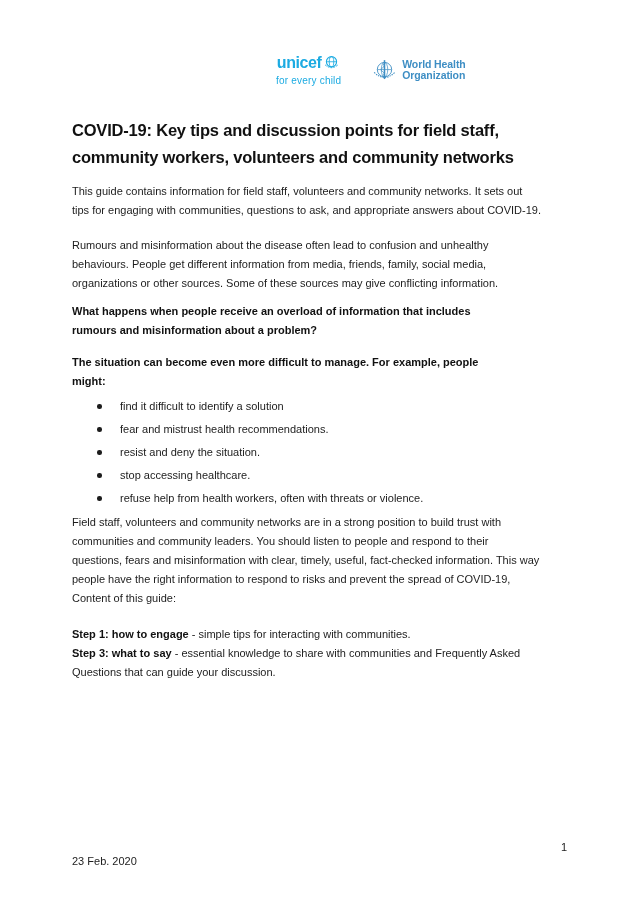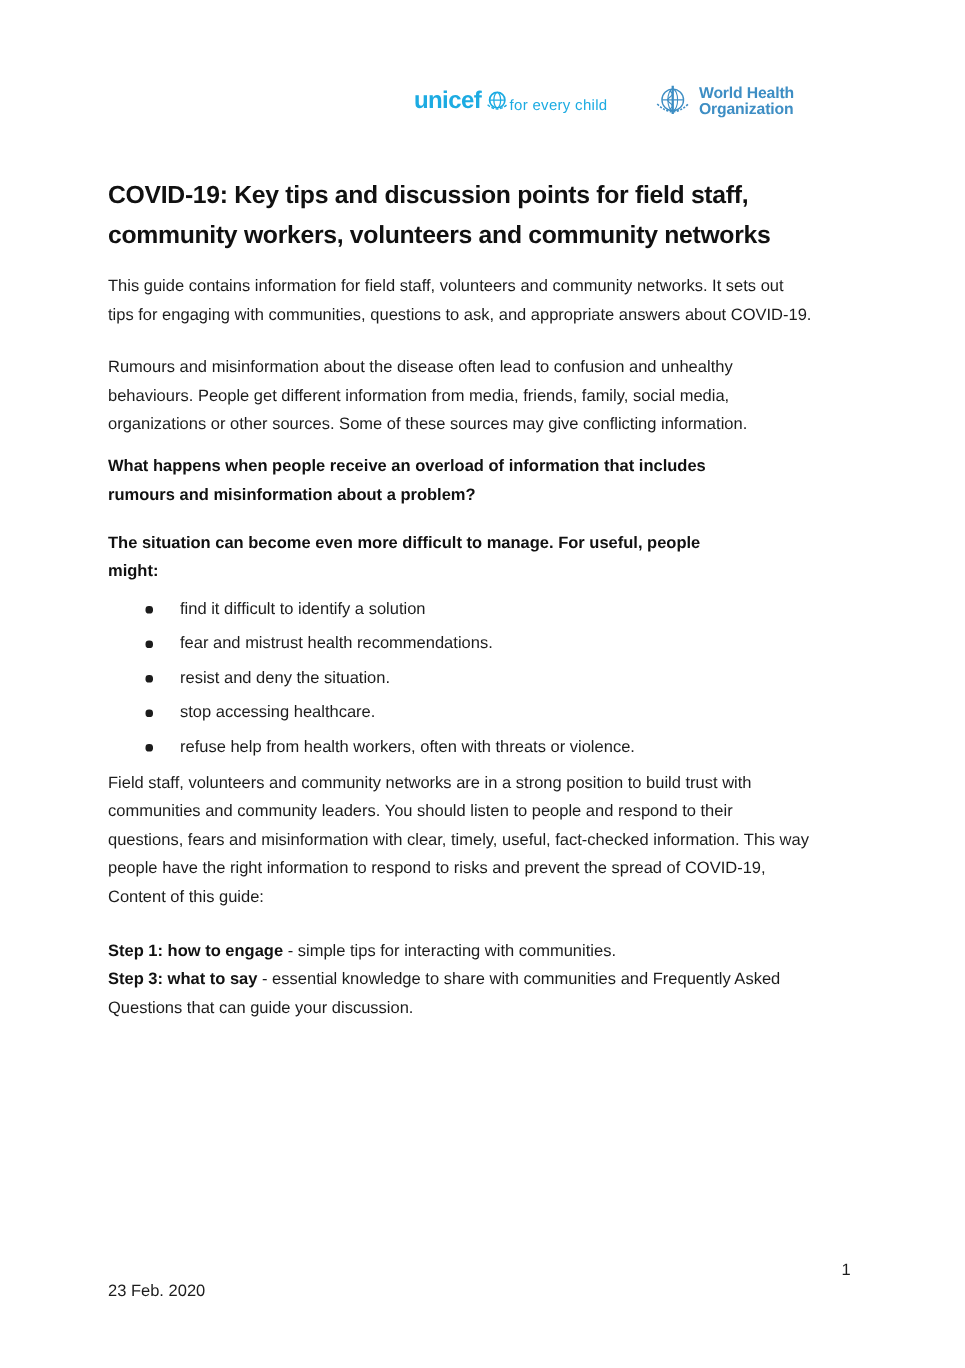--- a/index.html
+++ b/index.html
@@ -22,21 +22,21 @@
     align-items: center;
     gap: 30px;
   }
   .logo-ifrc { display: flex; align-items: center; gap: 5px; }
   .ifrc-text {
     font-size: 22px;
     font-weight: 800;
     letter-spacing: -0.5px;
     color: #2b2b33;
   }
-  .logo-unicef { display: flex; flex-direction: row; align-items: flex-end; }
+  .logo-unicef { display: flex; flex-direction: column; align-items: center; }
   .unicef-top { display: flex; align-items: center; gap: 2px; }
   .unicef-word {
     color: #1cabe2;
     font-size: 16px;
     font-weight: 700;
     letter-spacing: -0.4px;
     line-height: 16px;
   }
   .unicef-tagline {
     color: #1cabe2;
@@ -183,21 +183,21 @@
     <p class="para">This guide contains information for field staff, volunteers and community networks. It sets out
 tips for engaging with communities, questions to ask, and appropriate answers about COVID-19.</p>
 
     <p class="para tight">Rumours and misinformation about the disease often lead to confusion and unhealthy
 behaviours. People get different information from media, friends, family, social media,
 organizations or other sources. Some of these sources may give conflicting information.</p>
 
     <p class="bold-heading">What happens when people receive an overload of information that includes
 rumours and misinformation about a problem?</p>
 
-    <p class="bold-heading before-list">The situation can become even more difficult to manage. For useful, people
+    <p class="bold-heading before-list">The situation can become even more difficult to manage. For example, people
 might:</p>
 
     <ul class="bullet-list">
       <li>find it difficult to identify a solution</li>
       <li>fear and mistrust health recommendations.</li>
       <li>resist and deny the situation.</li>
       <li>stop accessing healthcare.</li>
       <li>refuse help from health workers, often with threats or violence.</li>
     </ul>
 

